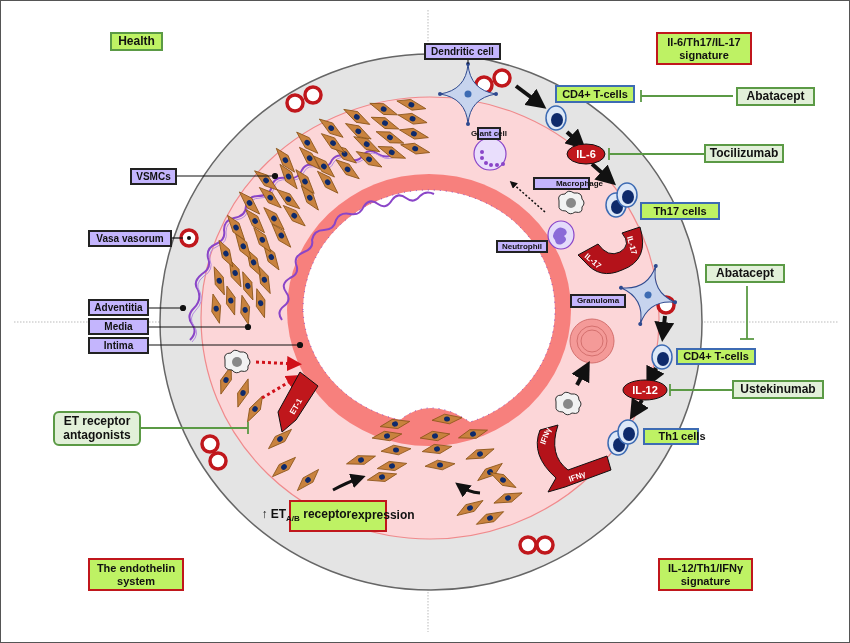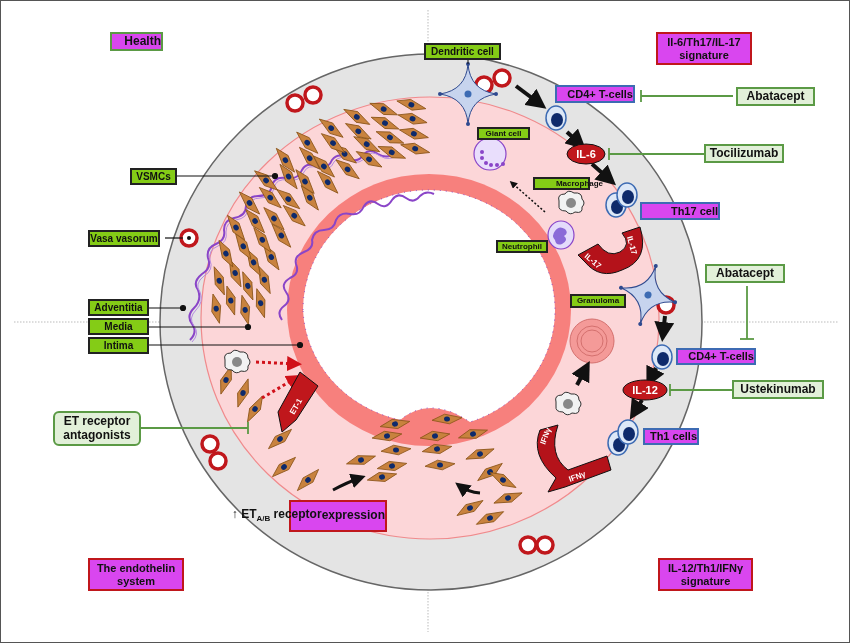--- a/index.html
+++ b/index.html
@@ -1,24 +1,24 @@
 <!DOCTYPE html>
 <html><head>
 <meta charset="utf-8">
 <style>
   html,body{margin:0;padding:0;background:#fff;}
   body{width:850px;height:643px;position:relative;overflow:hidden;font-family:"Liberation Sans",sans-serif;}
   #frame{position:absolute;left:0;top:0;width:848px;height:641px;border:1px solid #555;}
   svg#diagram{position:absolute;left:0;top:0;}
-  .lbl{position:absolute;box-sizing:border-box;background:#84cc16;color:#111;font-weight:bold;text-align:center;line-height:1.15;display:flex;align-items:center;justify-content:center;white-space:nowrap;}
+  .lbl{position:absolute;box-sizing:border-box;background:#c4b5fd;color:#111;font-weight:bold;text-align:center;line-height:1.15;display:flex;align-items:center;justify-content:center;white-space:nowrap;}
   .blk{border:2px solid #222;}
   .grn{border:2px solid #5b9a45;background:#e2f0d9;}
   .red{border:2px solid #c0171c;}
   .blu{border:2px solid #3d6bb3;}
-  .hl{background:#d946ef;justify-content:flex-end;}
+  .hl{background:#bef264;}
   .s11{font-size:11px;} .s10{font-size:10px;} .s12{font-size:12px;} .s8{font-size:8px;}
   .lbl sub{font-size:8px;}
 </style>
 </head>
 <body>
 
 <div id="frame"></div>
 
 <svg id="diagram" width="850" height="643" viewBox="0 0 850 643">
   <defs>
@@ -273,54 +273,54 @@
 <div class="lbl red s11 hl" style="left:88px;top:558px;width:96px;height:33px;white-space:normal;">
     <span>The endothelin system</span>
   </div>
 <div class="lbl red s11 hl" style="left:658px;top:558px;width:95px;height:33px;white-space:normal;">
     <span>IL-12/Th1/IFNγ signature</span>
   </div>
 
 <div class="lbl blk s10" style="left:130px;top:168px;width:47px;height:17px;">
     <span>VSMCs</span>
   </div>
-<div class="lbl blk s10" style="left:88px;top:230px;width:72px;height:17px;">
+<div class="lbl blk s10" style="left:88px;top:230px;width:84px;height:17px;">
     <span>Vasa vasorum</span>
   </div>
 <div class="lbl blk s10" style="left:88px;top:299px;width:61px;height:17px;">
     <span>Adventitia</span>
   </div>
 <div class="lbl blk s10" style="left:88px;top:318px;width:61px;height:17px;">
     <span>Media</span>
   </div>
 <div class="lbl blk s10" style="left:88px;top:337px;width:61px;height:17px;">
     <span>Intima</span>
   </div>
 
 <div class="lbl blk s10" style="left:424px;top:43px;width:77px;height:17px;">
     <span>Dendritic cell</span>
   </div>
-<div class="lbl blk s8" style="left:477px;top:127px;width:53px;height:13px;">
+<div class="lbl blk s8" style="left:477px;top:127px;width:24px;height:13px;">
     <span>Giant cell</span>
   </div>
 <div class="lbl blk s8" style="left:533px;top:177px;width:57px;height:13px;padding-left:36px;">
     <span>Macrophage</span>
   </div>
 <div class="lbl blk s8" style="left:496px;top:240px;width:52px;height:13px;">
     <span>Neutrophil</span>
   </div>
 <div class="lbl blk s8" style="left:570px;top:294px;width:56px;height:14px;">
     <span>Granuloma</span>
   </div>
 
 <div class="lbl blu s11 hl" style="left:555px;top:85px;width:80px;height:18px;">
     <span>CD4+ T-cells</span>
   </div>
 <div class="lbl blu s11 hl" style="left:640px;top:202px;width:80px;height:18px;">
-    <span>Th17 cell</span>
+    <span>Th17 cells</span>
   </div>
 <div class="lbl blu s11 hl" style="left:676px;top:348px;width:80px;height:17px;">
     <span>CD4+ T-cells</span>
   </div>
 <div class="lbl blu s11 hl" style="left:643px;top:428px;width:56px;height:17px;padding-left:22px;">
     <span>Th1 cells</span>
   </div>
 
 <div class="lbl grn s12" style="left:736px;top:87px;width:79px;height:19px;">
     <span>Abatacept</span>

